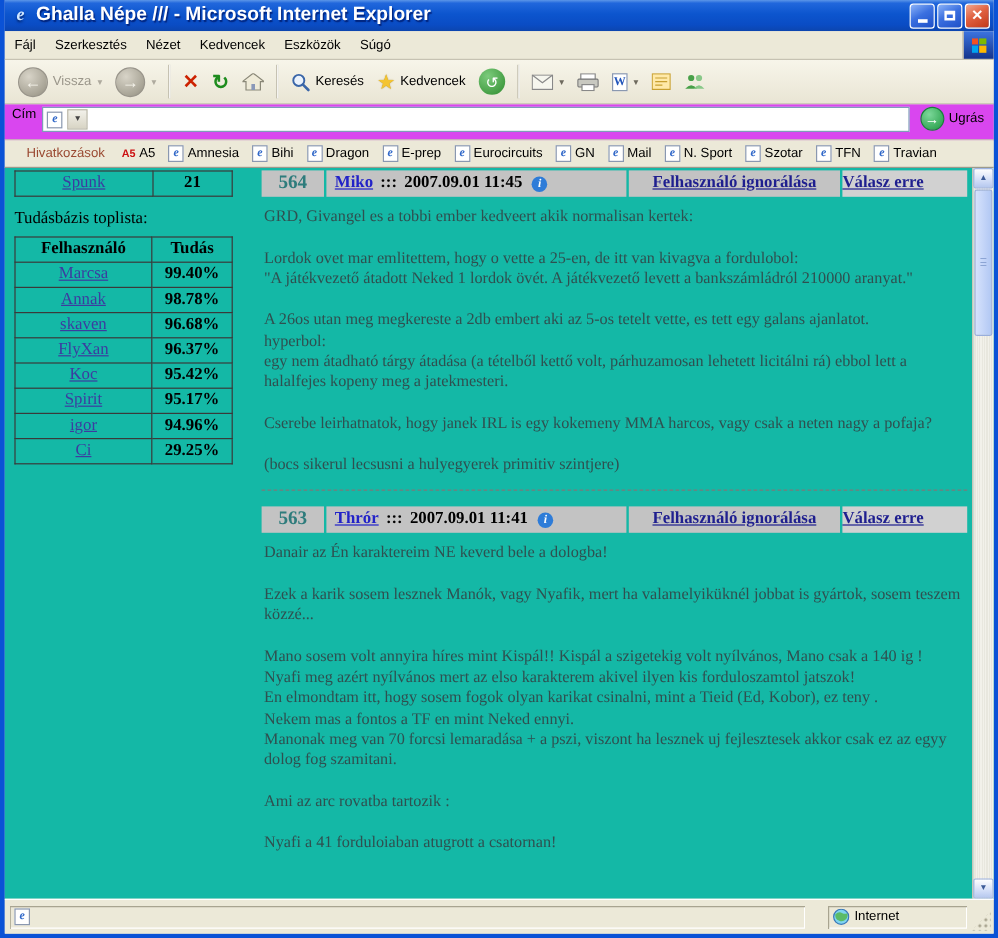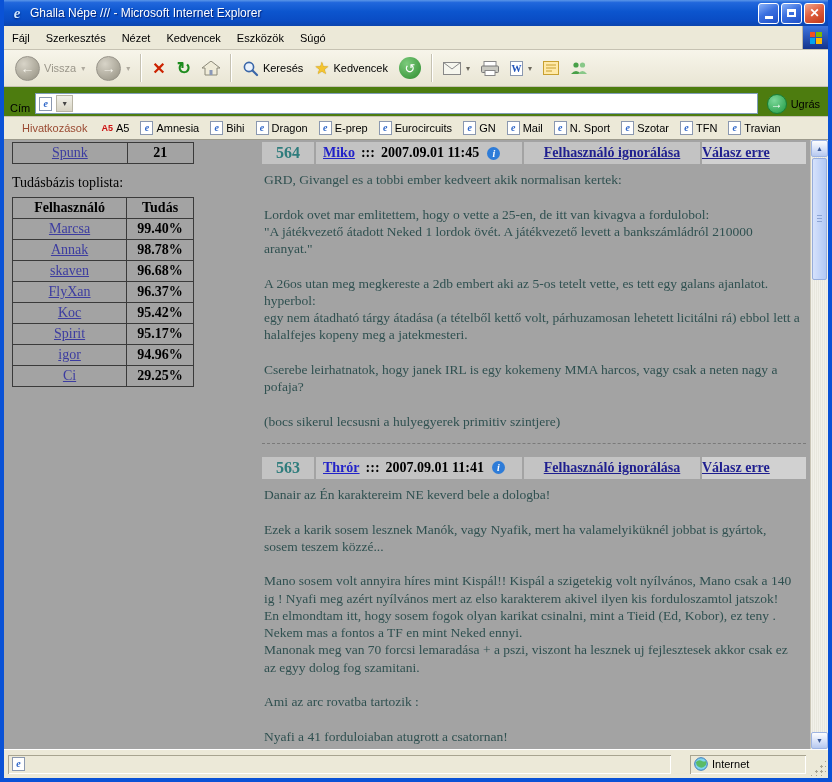--- a/index.html
+++ b/index.html
@@ -2,21 +2,21 @@
 <html><head>
 <meta charset="utf-8">
 <style>
   html,body{margin:0;padding:0;}
   body{width:832px;height:782px;overflow:hidden;font-family:"Liberation Sans",sans-serif;font-size:11px;color:#000;background:#ECE9D8;}
   .window{width:832px;height:782px;box-sizing:border-box;display:flex;flex-direction:column;background:#ECE9D8;border-left:4px solid #0A52D6;border-right:4px solid #0A52D6;border-bottom:4px solid #0A52D6;}
 
   
   .titlebar{flex:0 0 26px;display:flex;align-items:center;gap:5px;padding:0 3px 0 5px;background:linear-gradient(180deg,#5C96E8 0%,#2167DC 10%,#0C55CE 45%,#0A4CC4 80%,#0C45AE 100%);}
   .ie-logo{width:16px;height:16px;color:#CFE6FF;font:italic bold 15px/16px "Liberation Serif",serif;text-shadow:0 1px 2px #00226A;text-align:center;}
-  .title-text{flex:1;color:#fff;font-weight:normal;font-size:12px;text-shadow:1px 1px 1px #00227A;white-space:nowrap;overflow:hidden;}
+  .title-text{flex:1;color:#fff;font-weight:bold;font-size:16px;text-shadow:1px 1px 1px #00227A;white-space:nowrap;overflow:hidden;}
   .winbtns{display:flex;gap:2px;}
   .wbtn{width:21px;height:21px;border:1px solid #fff;border-radius:3px;display:flex;align-items:center;justify-content:center;color:#fff;box-sizing:border-box;}
   .wbtn.min,.wbtn.max{background:linear-gradient(150deg,#8AB2F8 0%,#3B70E0 45%,#1E50C8 100%);}
   .wbtn.close{background:linear-gradient(150deg,#F0A890 0%,#E06040 45%,#C03818 100%);font-size:12px;font-weight:bold;}
   .min-glyph{width:8px;height:3px;background:#fff;margin-top:9px;}
   .max-glyph{width:9px;height:8px;border:2px solid #fff;border-top-width:3px;box-sizing:border-box;}
 
   
   .menubar{flex:0 0 23px;display:flex;align-items:center;border-bottom:1px solid #C6C2B2;background:#ECE9D8;}
   .menu-item{padding:4px 8px;cursor:default;}
@@ -36,48 +36,48 @@
   .dd{font-size:8px;color:#6E6A5E;margin-left:1px;}
   .dd.disabled{color:#AEAA9E;}
   .icon-stop{color:#CC2200;font-size:16px;font-weight:bold;}
   .icon-refresh{color:#1E8C1E;font-size:17px;font-weight:bold;}
   .icon-history{width:22px;height:22px;border-radius:50%;background:radial-gradient(circle at 35% 30%,#7CCB7C,#2E8C2E);color:#fff;font-size:13px;display:flex;align-items:center;justify-content:center;}
   .icon-star{color:#F4C430;font-size:17px;text-shadow:0 0 1px #A07800;}
   .tsep{width:1px;align-self:stretch;margin:4px 4px;background:#C6C2B2;border-right:1px solid #FFF;}
   .word-page{width:13px;height:15px;background:#fff;border:1px solid #8A98B0;color:#2255BB;font:bold 10px/14px "Liberation Serif",serif;text-align:center;box-sizing:border-box;}
 
   
-  .addressbar{flex:0 0 25px;display:flex;align-items:flex-end;gap:5px;padding:2px 4px;border-bottom:1px solid #C6C2B2;background:#4d7c0f;}
+  .addressbar{flex:0 0 25px;display:flex;align-items:flex-start;gap:5px;padding:2px 4px;border-bottom:1px solid #C6C2B2;background:#d946ef;}
   .addr-label{padding-left:2px;}
   .addr-field{flex:1;height:21px;background:#fff;border:1px solid #7F9DB9;display:flex;align-items:center;gap:4px;padding:0 1px 0 3px;box-sizing:border-box;}
   .addr-url{flex:1;white-space:nowrap;overflow:hidden;font-size:11px;}
   .addr-drop{width:17px;height:17px;background:linear-gradient(180deg,#F2F1EA,#D8D4C4);border:1px solid #B8B4A4;display:flex;align-items:center;justify-content:center;font-size:7px;color:#444;box-sizing:border-box;}
   .go-btn{display:flex;align-items:center;gap:4px;padding:0 4px;}
   .go-circle{width:20px;height:20px;border-radius:50%;background:radial-gradient(circle at 35% 30%,#7CD89A,#1E9840);color:#fff;font-weight:bold;font-size:12px;display:flex;align-items:center;justify-content:center;border:1px solid #17803A;box-sizing:border-box;}
   .ie-page{width:13px;height:14px;background:#fff;border:1px solid #8A98B0;color:#2E66C8;font:italic bold 10px/12px "Liberation Serif",serif;text-align:center;box-sizing:border-box;flex:0 0 auto;display:inline-block;}
 
   
   .linksbar{flex:0 0 22px;display:flex;align-items:center;padding:0 6px;gap:1px;background:#ECE9D8;border-bottom:1px solid #9C9A8C;font-size:11px;white-space:nowrap;overflow:hidden;}
   .links-label{color:#9A4A32;margin-right:8px;padding-left:12px;}
   .link-item{display:flex;align-items:center;gap:3px;padding:1px 5px;}
   .a5-icon{color:#CC1111;font-weight:bold;font-size:9px;}
 
   
-  .content{flex:1;display:flex;min-height:0;background:#a3a3a3;}
+  .content{flex:1;display:flex;min-height:0;background:#14b8a6;}
   .page{flex:1;min-width:0;overflow:hidden;display:flex;gap:24px;padding:2px 4px 0 8px;}
   .sidebar{width:182px;flex:0 0 182px;}
   .sb-table{border-collapse:collapse;font-family:"Liberation Serif",serif;font-size:14px;width:182px;}
   .sb-table td,.sb-table th{border:1px solid #3A3A3A;height:20px;text-align:center;padding:0 2px;}
   .col-name{width:114px;}
   .col-val{width:64px;}
   a.sb-link{color:#3C3CA0;text-decoration:underline;cursor:pointer;}
   .val{font-weight:bold;}
   .toplist-title{font-family:"Liberation Serif",serif;font-size:14px;margin:11px 0 6px 0;}
 
-  .main{flex:1;min-width:0;margin-left:44px;}
+  .main{flex:1;min-width:0;}
   .post-header{display:flex;gap:2px;height:22px;font-family:"Liberation Serif",serif;font-size:14px;}
   .ph-cell{background:#C3C3C3;display:flex;align-items:center;}
   .ph-num{width:52px;justify-content:center;color:#2E7C7C;font-weight:bold;font-size:16px;}
   .ph-main{flex:1;padding:0 7px;gap:6px;}
   .ph-author{color:#2222C8;font-weight:bold;text-decoration:underline;cursor:pointer;}
   .ph-meta{font-weight:bold;}
   .info-icon{width:13px;height:13px;border-radius:50%;background:#2E7CD8;color:#fff;font:italic bold 10px/13px "Liberation Serif",serif;text-align:center;margin-left:2px;cursor:pointer;}
   .ph-ignore{width:176px;justify-content:center;}
   .ph-reply{width:104px;justify-content:flex-start;background:#D1D1D1;}
   .action-link{color:#1F1F8F;font-weight:bold;text-decoration:underline;cursor:pointer;}

